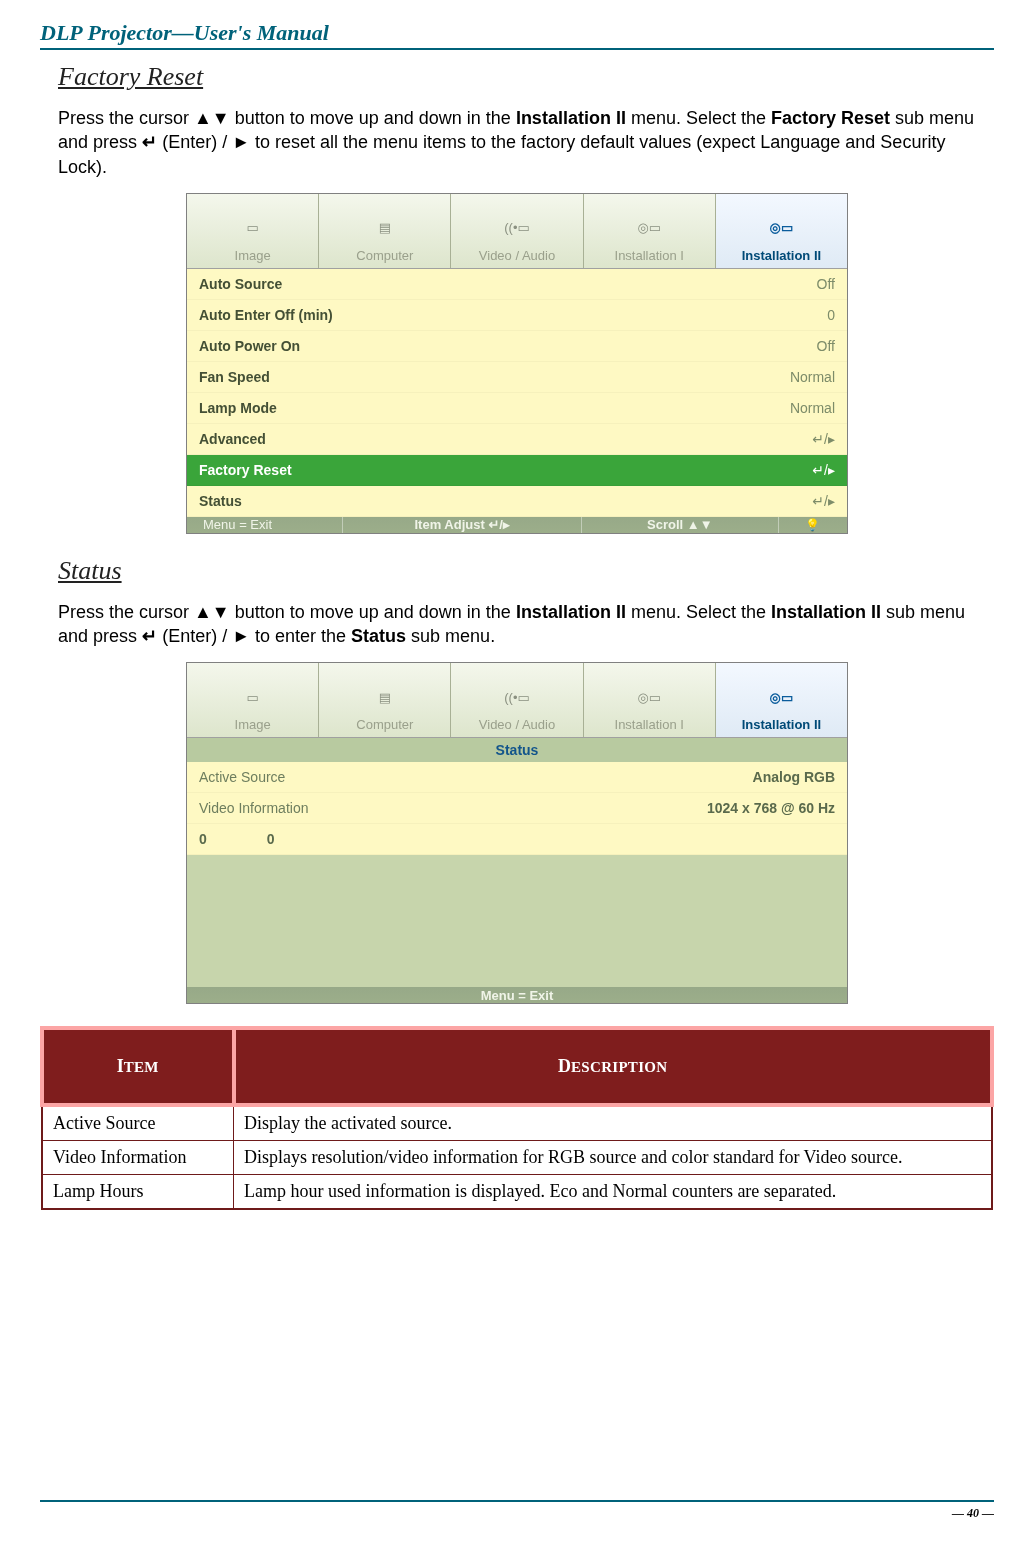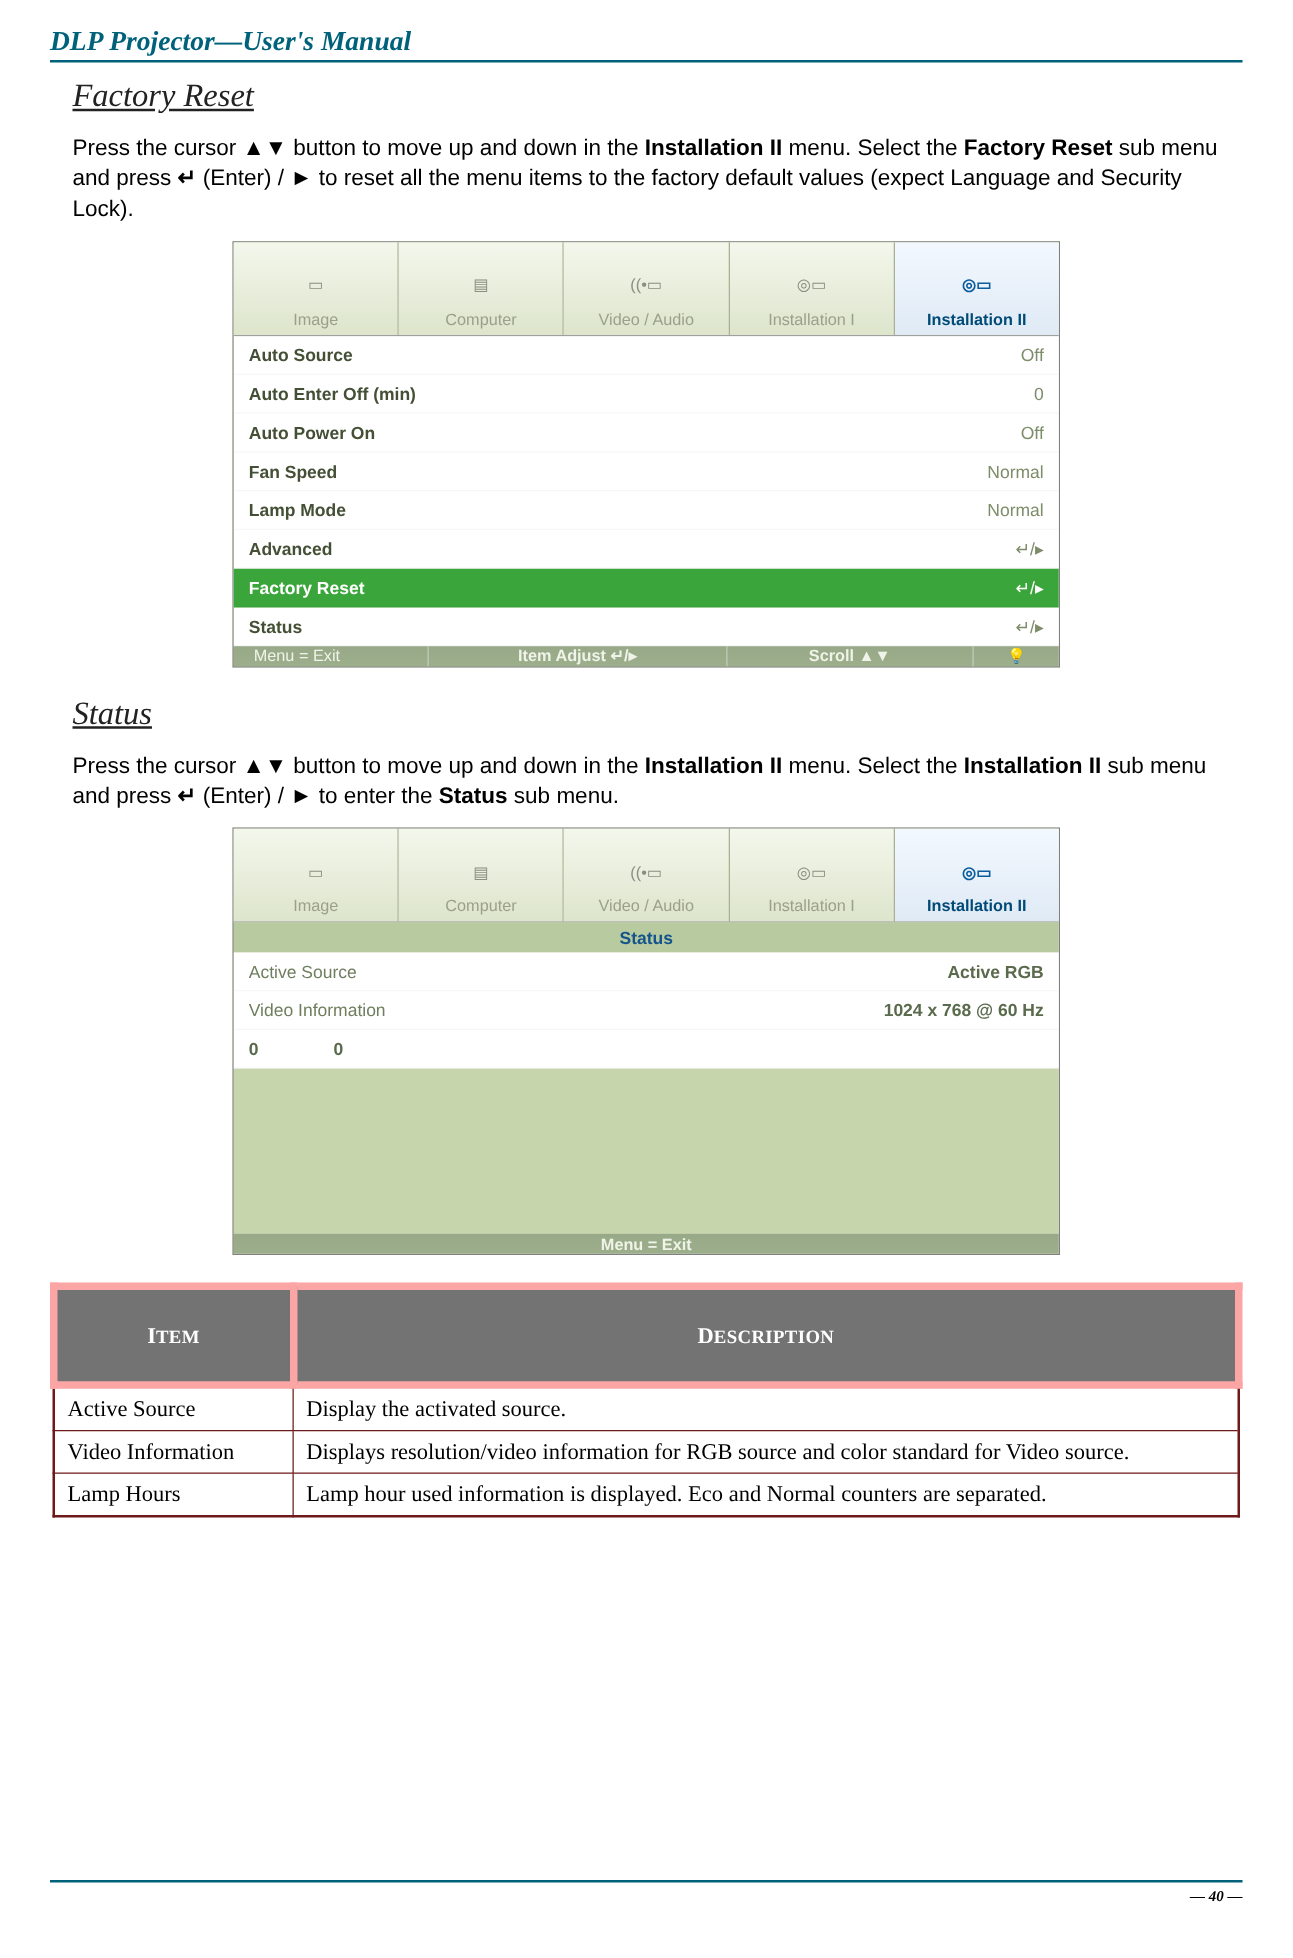--- a/index.html
+++ b/index.html
@@ -76,21 +76,21 @@
     width: 34px;
     height: 28px;
     margin-bottom: 6px;
     display: flex;
     align-items: center;
     justify-content: center;
     color: #8a9080;
   }
   .active .tab-ico { color: #0a5c9c; }
   .osd-rows {
-    background: #ffffff;
+    background: #fef9c3;
   }
   .osd-row {
     display: flex;
     align-items: center;
     padding: 4px 12px;
     height: 22px;
     border-bottom: 1px solid rgba(0,0,0,0.03);
     color: #4a5a3a;
   }
   .osd-row .lbl { flex: 1; font-weight: bold; color:#445035; }
@@ -141,24 +141,24 @@
   
   .desc-table {
     width: 954px;
     border: 2px solid #6e1a1a;
     border-collapse: collapse;
     margin: 12px auto 0 auto;
     font-family: "Times New Roman", Times, serif;
     font-size: 18px;
   }
   .desc-table th {
-    background: #737373;
+    background: #7f1d1d;
     color: #fff;
     padding: 26px 8px;
-    border: 6px solid #fca5a5;
+    border: 4px solid #fca5a5;
     font-weight: bold;
   }
   .desc-table th .cap { font-size: 18px; }
   .desc-table th .rest { font-size: 15px; letter-spacing:0.3px;}
   .desc-table td {
     border: 1px solid #6e1a1a;
     padding: 6px 10px;
   }
   .desc-table td.item { width: 170px; }
 
@@ -278,21 +278,21 @@
         </div>
       <div class="osd-tab active">
           <div class="tab-ico">◎▭</div>
           <span>Installation II</span>
         </div>
     </div>
     <div class="osd-title-bar">Status</div>
     <div class="osd-rows osd-status-rows">
       <div class="osd-row">
           <span class="lbl">Active Source</span>
-          <span class="val">Active RGB</span>
+          <span class="val">Analog RGB</span>
         </div>
       <div class="osd-row">
           <span class="lbl">Video Information</span>
           <span class="val">1024 x 768  @ 60 Hz</span>
         </div>
       <div class="osd-row">
           <span class="dual">
             <span>0</span>
             <span>0</span>
           </span>

